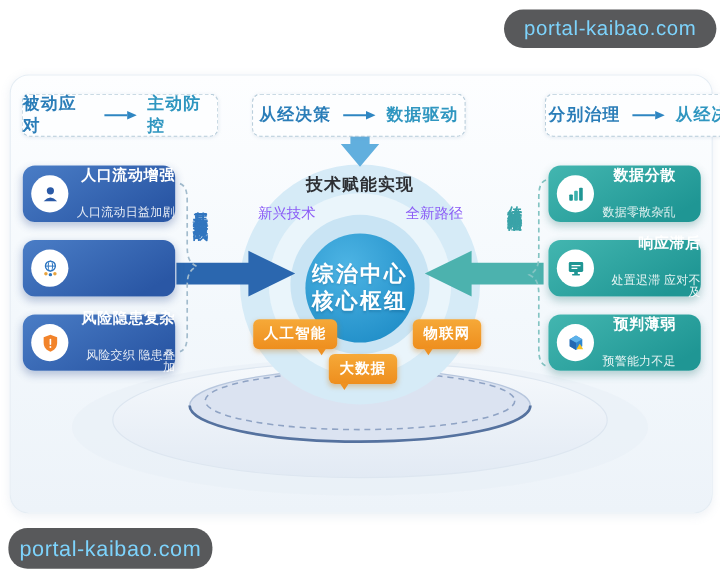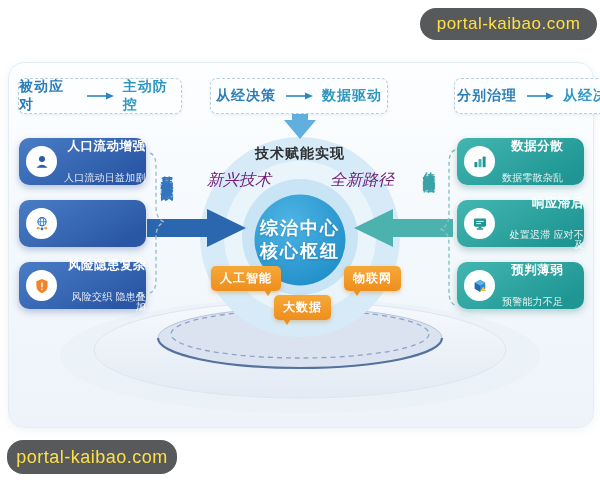--- a/index.html
+++ b/index.html
@@ -1,21 +1,21 @@
 <!DOCTYPE html>
 <html><head>
 <meta charset="utf-8">
 <style>
   html,body{margin:0;padding:0;}
   body{
     width:600px;height:480px;position:relative;background:#ffffff;overflow:hidden;
     font-family:"Liberation Sans","DejaVu Sans",sans-serif;
   }
   .wm{
-    position:absolute;background:#58595b;color:#fde047;display:flex;align-items:center;justify-content:center;
+    position:absolute;background:#58595b;color:#7dd3fc;display:flex;align-items:center;justify-content:center;
     font-size:17px;letter-spacing:.5px;z-index:6;border-radius:16px;
   }
   .wm-top{right:3px;top:8px;width:177px;height:32px;}
   .wm-bottom{left:7px;top:440px;width:170px;height:34px;font-size:18px;}
   .panel{
     position:absolute;left:8px;top:62px;width:584px;height:364px;border-radius:16px;
     background:linear-gradient(180deg,#fdfeff 0%,#f3f8fc 55%,#edf3f9 100%);
     border:1px solid #e5edf4;box-shadow:0 2px 8px rgba(120,150,180,.12);z-index:0;
   }
   svg.scene{position:absolute;left:0;top:0;z-index:1;pointer-events:none;}
@@ -43,21 +43,21 @@
   .card-sub{font-size:10px;color:rgba(255,255,255,.88);margin-top:20px;letter-spacing:.2px;}
   
   .vlabel{
     position:absolute;writing-mode:vertical-rl;text-orientation:upright;font-weight:bold;z-index:2;
   }
   .vlabel-left{left:158px;top:166px;font-size:12.5px;letter-spacing:1.5px;color:#3276bf;}
   .vlabel-right{left:420px;top:162px;font-size:12px;letter-spacing:1px;color:#3aa3a8;}
   
   .center-caption{position:absolute;left:240px;top:145px;width:120px;text-align:center;
     font-size:14px;font-weight:bold;color:#2d2f33;z-index:2;letter-spacing:1px;}
-  .side-caption{position:absolute;top:170px;width:72px;text-align:center;font-size:16px;color:#701a75;z-index:2;font-style:italic;}
+  .side-caption{position:absolute;top:170px;width:72px;text-align:center;font-size:12px;color:#8b5cf6;z-index:2;}
   .side-caption.sc-left{left:203px;}
   .side-caption.sc-right{left:326px;}
   .core-text{position:absolute;left:250px;top:217px;width:100px;text-align:center;z-index:3;
     color:#fff;font-size:18px;font-weight:bold;line-height:23px;letter-spacing:2px;
     text-shadow:0 1px 2px rgba(0,60,100,.25);}
   
   .tag{
     position:absolute;padding:4px 9px;border-radius:5px;z-index:3;
     background:linear-gradient(180deg,#f6a938,#ee8e1e);color:#fff;font-size:12px;font-weight:bold;
     letter-spacing:1px;box-shadow:0 2px 4px rgba(200,120,20,.35);

